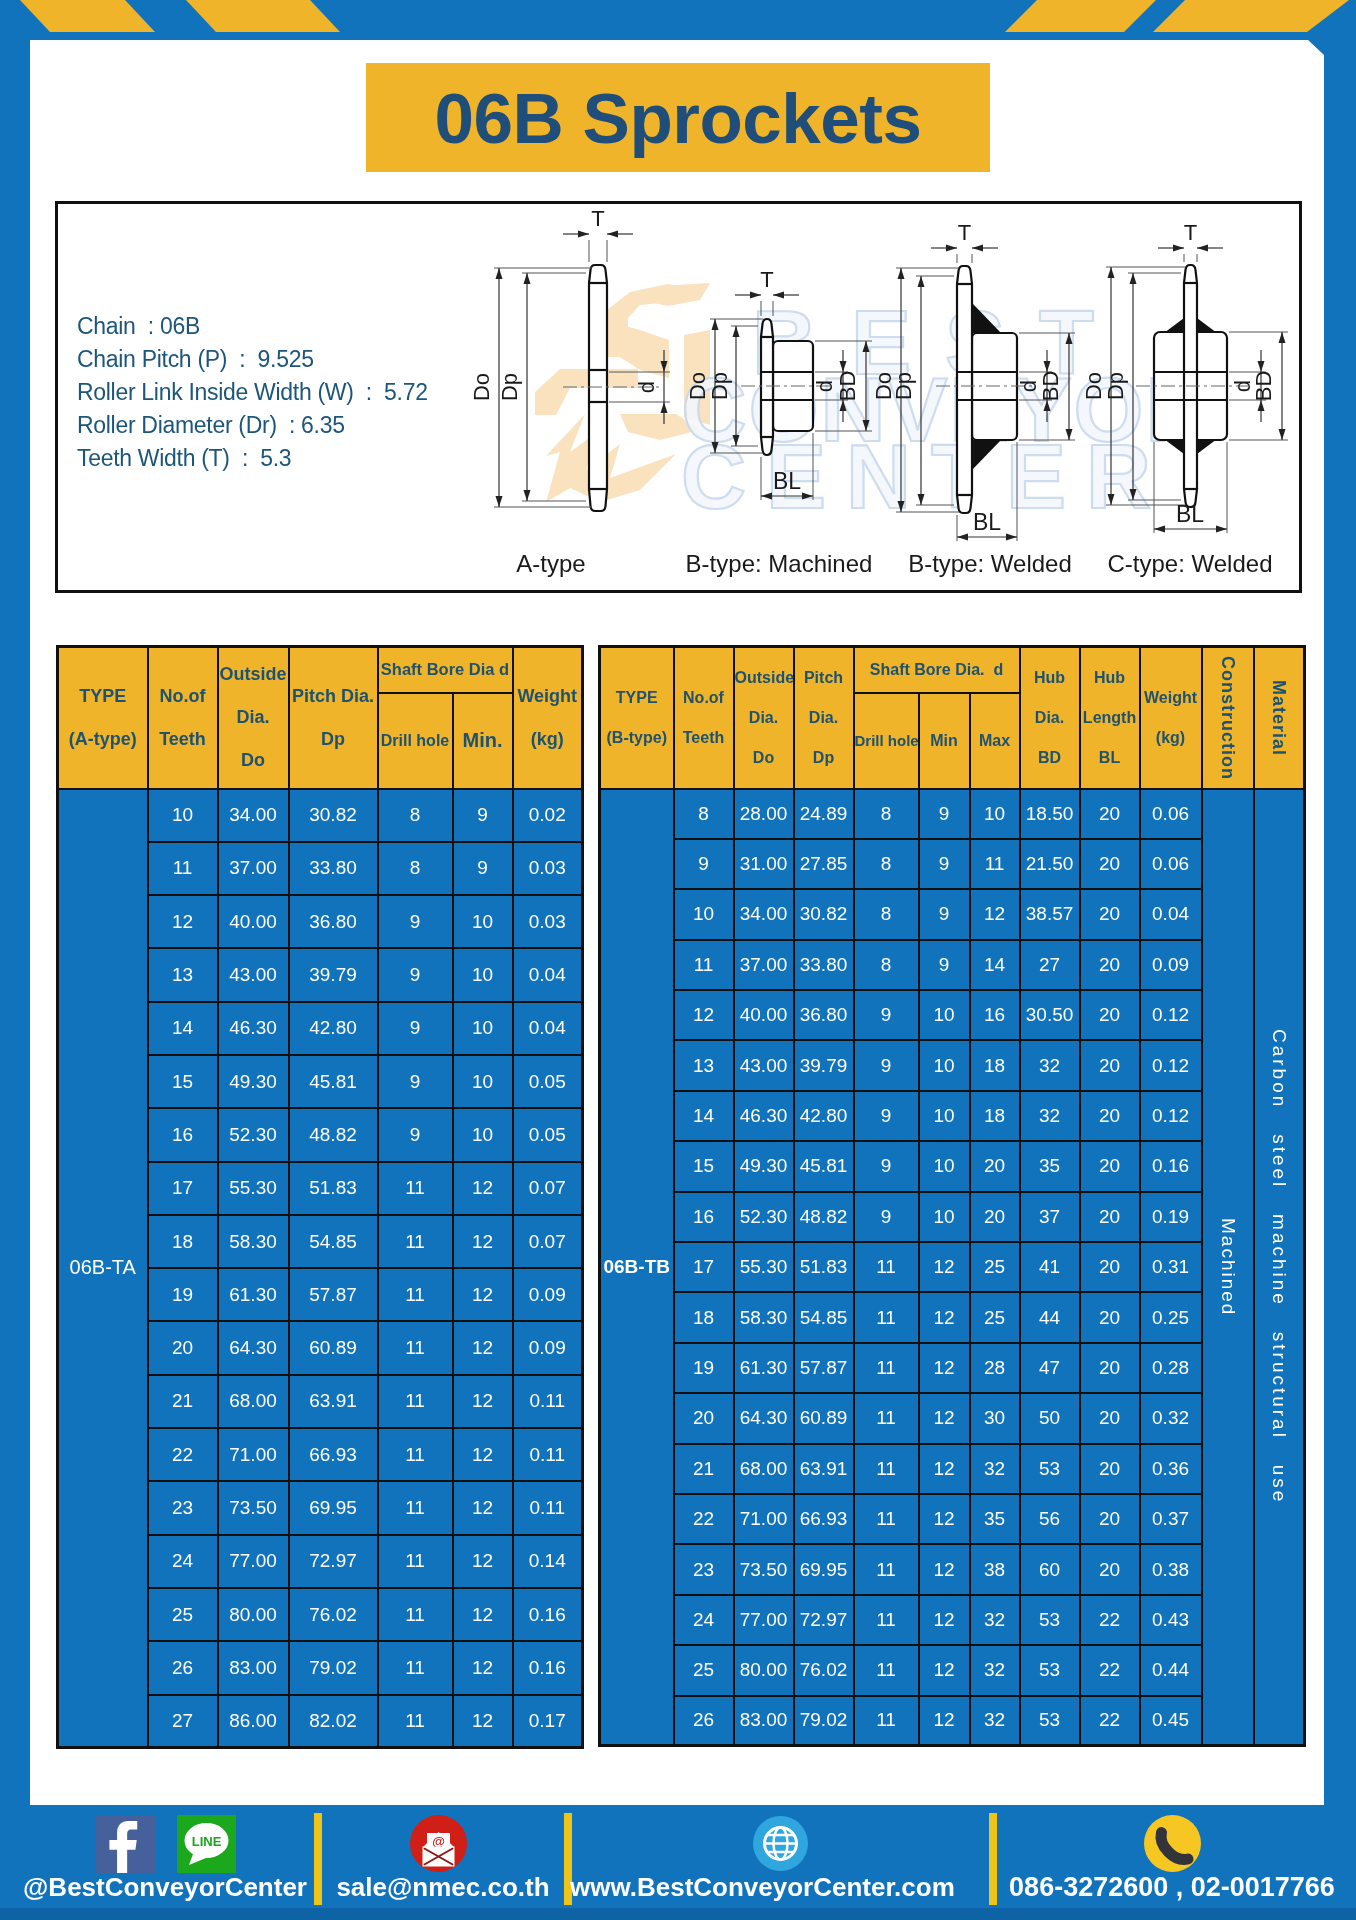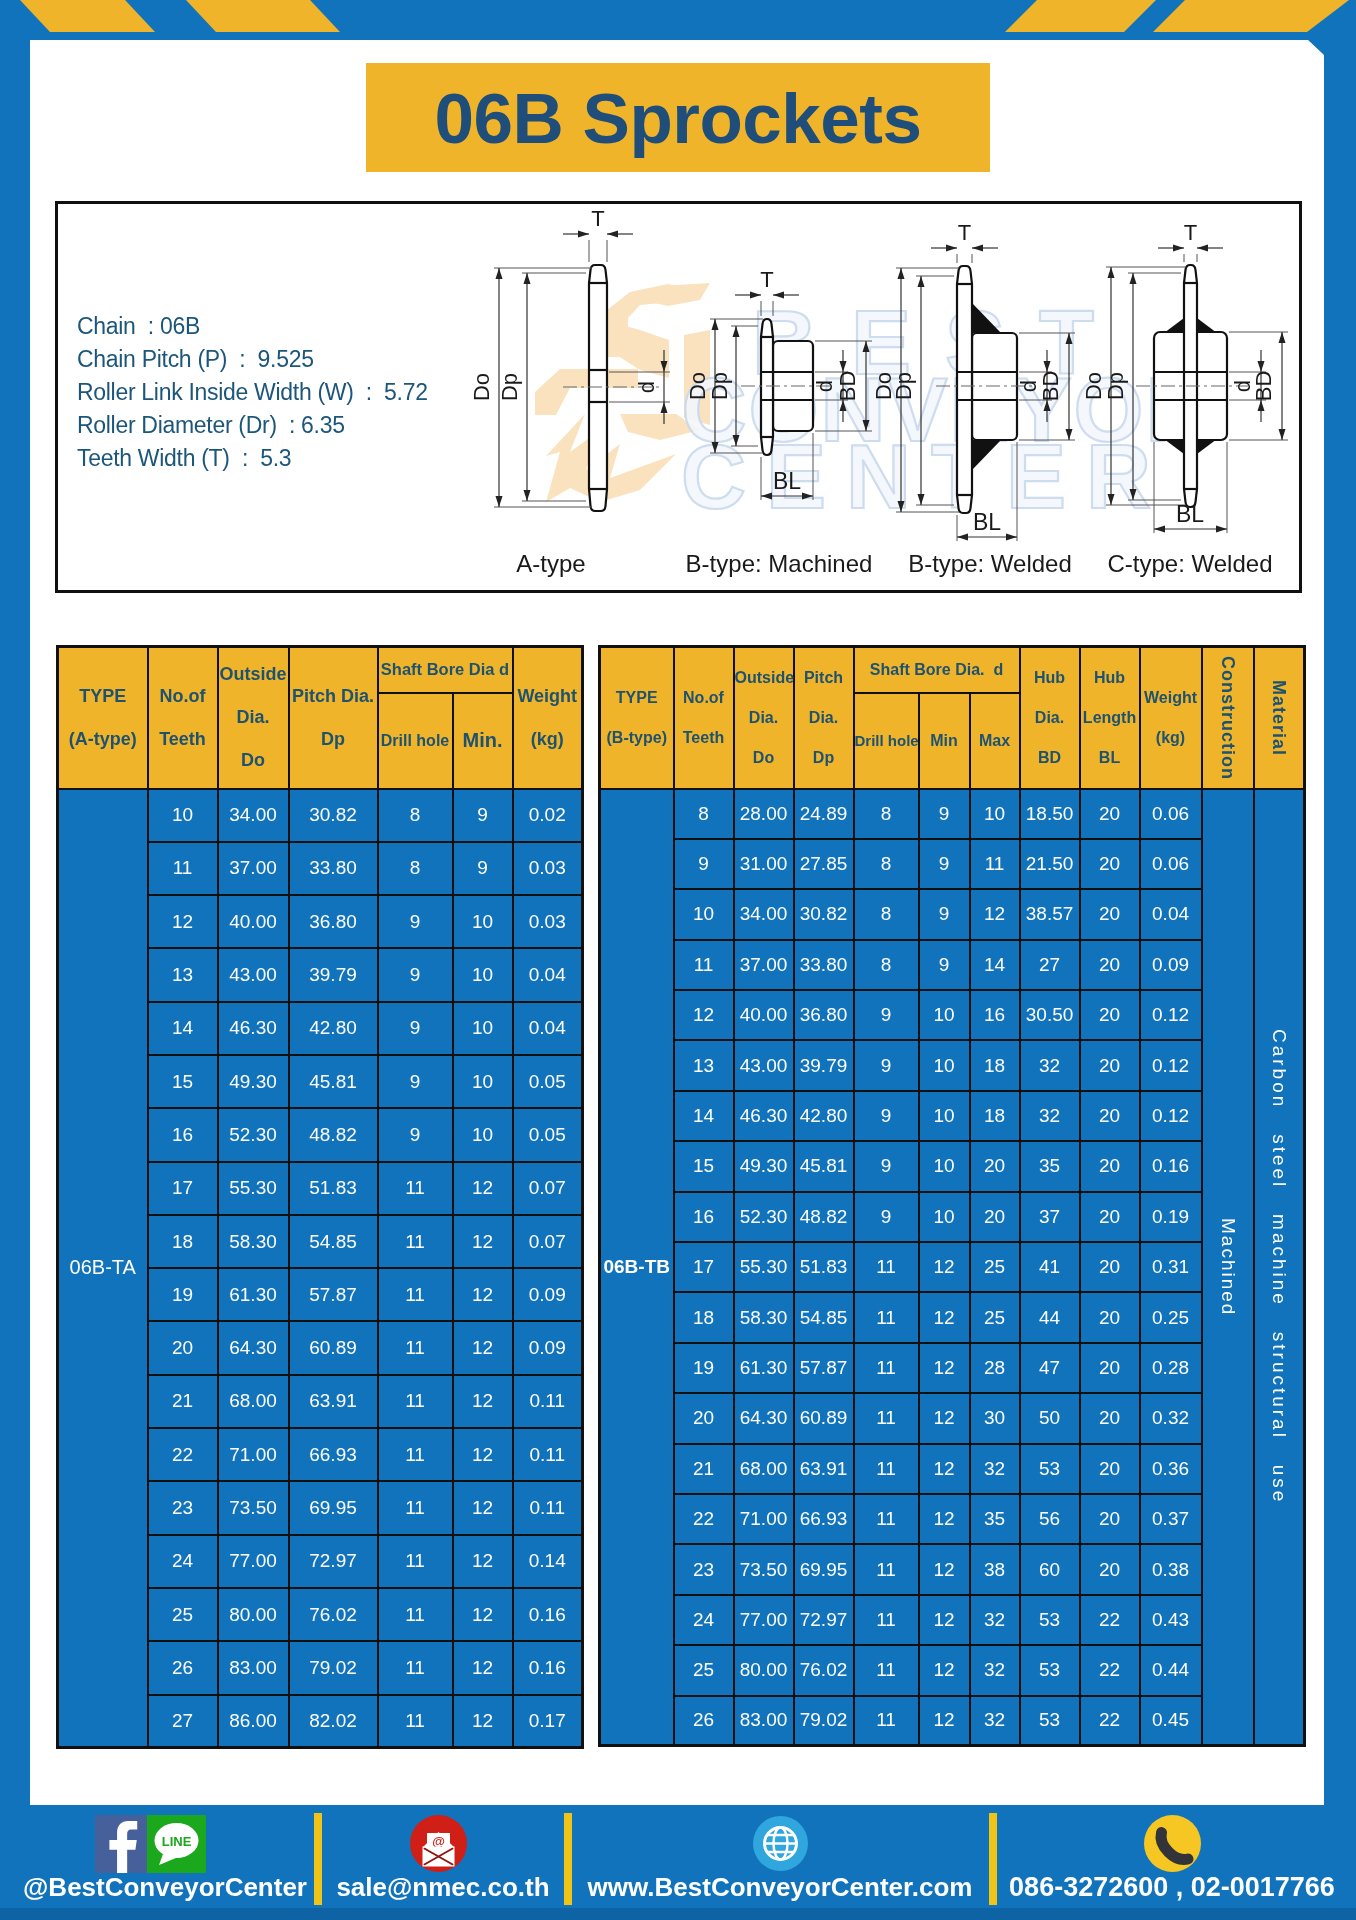--- a/index.html
+++ b/index.html
@@ -684,21 +684,21 @@
 <div class="abs" style="left:0;top:1805px;width:1356px;height:115px;background:#1173BC;"></div>
 
 <div class="abs" style="left:0;top:1908px;width:1356px;height:12px;background:#0E63A4;"></div>
 
 <div class="abs" style="left:95px;top:1815px;width:60px;height:58px;">
 <svg width="60" height="58">
       <rect width="60" height="58" fill="#46609C"></rect>
 <path d="M44 12 h-6.5 c-2.6 0 -4 1.7 -4 4.6 V23 h10 l-1.4 10 H33.5 v25 h-10.5 V33 h-8 V23 h8 v-7.8 C23 7.5 27.6 3 34.6 3 H44 Z" fill="#fff" transform="translate(0,3) scale(0.96)"></path>
 </svg></div>
 
-<div class="abs" style="left:147px;top:1815px;width:76px;height:58px;text-decoration:underline;">
+<div class="abs" style="left:177px;top:1815px;width:76px;height:58px;text-decoration:underline;">
 <svg width="59" height="58">
       <rect width="59" height="58" fill="#1CA81C"></rect>
 <ellipse cx="29.5" cy="25.5" rx="22" ry="17.5" fill="#fff"></ellipse>
 <polygon points="16,39 12,50 29,43" fill="#fff"></polygon>
 <text x="29.5" y="31" font-size="13" font-weight="bold" fill="#1CA81C" text-anchor="middle" font-family="Liberation Sans, sans-serif">LINE</text>
 </svg></div>
 
 <div class="abs" style="left:0px;top:1872px;width:330px;text-align:center;color:#fff;font-weight:bold;font-size:26px;">@BestConveyorCenter</div>
 
 <div class="abs" style="left:314px;top:1813px;width:8px;height:92px;background:#F0C417;"></div>
@@ -721,21 +721,21 @@
 <div class="abs" style="left:753px;top:1816px;width:55px;height:55px;">
 <svg width="55" height="55">
       <circle cx="27.5" cy="27.5" r="27.5" fill="#2FA7DE"></circle>
 <circle cx="27.5" cy="27.5" r="16" fill="none" stroke="#fff" stroke-width="3"></circle>
 <ellipse cx="27.5" cy="27.5" rx="7" ry="16" fill="none" stroke="#fff" stroke-width="2.5"></ellipse>
 <line x1="11.5" y1="27.5" x2="43.5" y2="27.5" stroke="#fff" stroke-width="2.5"></line>
 <line x1="14" y1="19" x2="41" y2="19" stroke="#fff" stroke-width="2.5"></line>
 <line x1="14" y1="36" x2="41" y2="36" stroke="#fff" stroke-width="2.5"></line>
 </svg></div>
 
-<div class="abs" style="left:570px;top:1872px;width:420px;text-align:center;color:#fff;font-weight:bold;font-size:26px;">www.BestConveyorCenter.com</div>
+<div class="abs" style="left:570px;top:1872px;width:420px;color:#fff;font-weight:bold;font-size:26px;">www.BestConveyorCenter.com</div>
 
 <div class="abs" style="left:989px;top:1813px;width:8px;height:92px;background:#F0C417;"></div>
 
 <div class="abs" style="left:1144px;top:1815px;width:57px;height:57px;">
 <svg width="57" height="57">
       <circle cx="28.5" cy="28.5" r="28.5" fill="#F6C722"></circle>
 <path d="M17.5 17.5 q-2.5 10 7 19.5 q9.5 9.5 19.5 7" fill="none" stroke="#33333A" stroke-width="11" stroke-linecap="round"></path>
 </svg></div>
 
 <div class="abs" style="left:1000px;top:1872px;width:344px;text-align:center;color:#fff;font-weight:bold;font-size:27px;">086-3272600 , 02-0017766</div>

